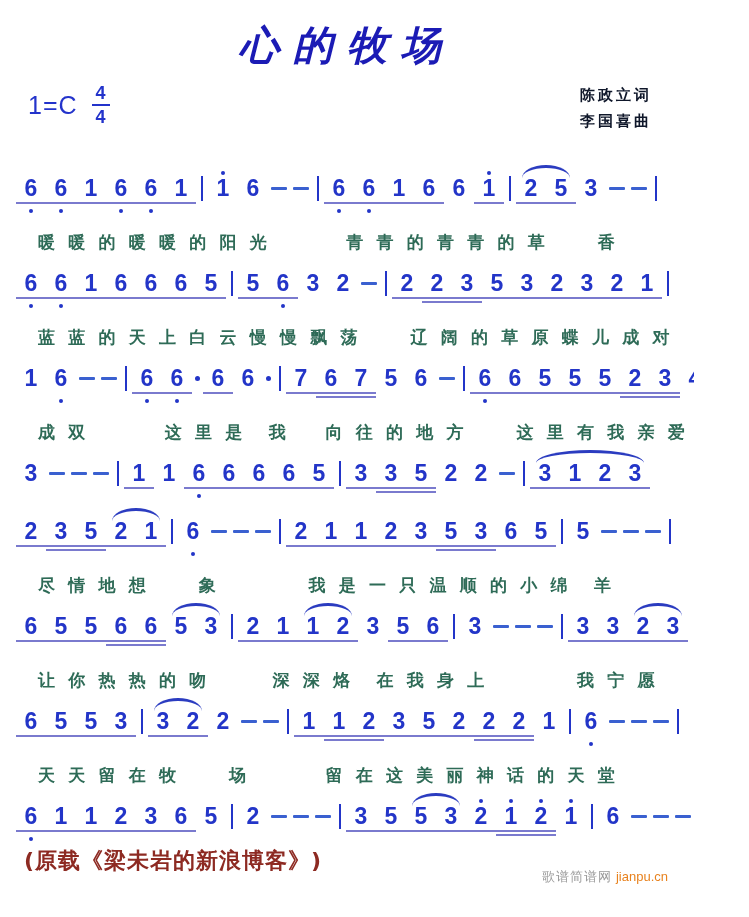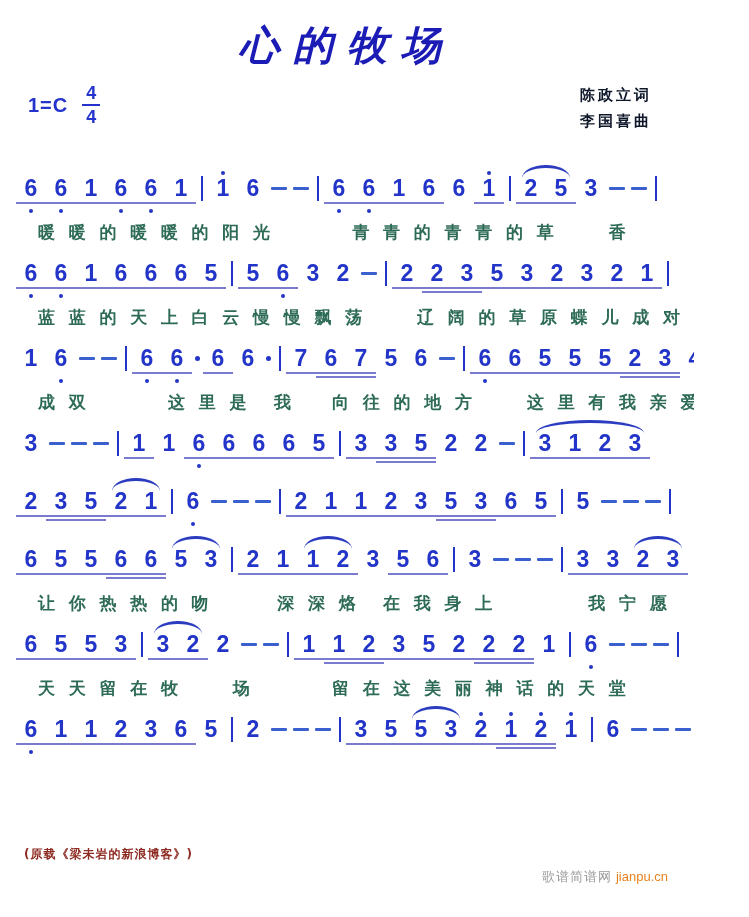--- a/index.html
+++ b/index.html
@@ -2,21 +2,21 @@
 <html><head>
 <meta charset="utf-8">
 <style>
   html,body{margin:0;padding:0;background:#fff;}
   .page{position:relative;width:694px;height:917px;background:#ffffff;overflow:hidden;
         font-family:"Liberation Sans",sans-serif;}
   .title{position:absolute;top:18px;left:0;width:100%;text-align:center;margin:0;
          font-family:"DejaVu Serif",serif;font-style:italic;font-weight:bold;
          font-size:40px;letter-spacing:14px;color:#1b1bb5;}
   .keysig{position:absolute;top:84px;left:28px;display:flex;align-items:center;color:#2333cb;}
-  .keylabel{font-weight:bold;font-size:20px;letter-spacing:1px;}
+  .keylabel{font-weight:normal;font-size:25px;letter-spacing:1px;}
   .timesig{display:inline-flex;flex-direction:column;align-items:center;margin-left:14px;
            font-weight:bold;font-size:18px;line-height:1;color:#2333cb;}
   .timesig .num{padding:0 4px 2px 4px;border-bottom:2px solid #2333cb;}
   .timesig .den{padding-top:2px;}
   .credits{position:absolute;top:82px;right:42px;text-align:left;color:#0f172a;
            font-weight:bold;font-size:15px;line-height:26px;letter-spacing:3px;}
   .score{position:absolute;top:166px;left:16px;width:724px;}
   .score-line{margin-bottom:7px;}
   .note-row{display:flex;align-items:flex-start;}
   .cell{display:flex;flex-direction:column;align-items:center;width:30px;}
@@ -32,24 +32,24 @@
   .octdot{width:4px;height:4px;border-radius:50%;background:#2335c8;}
   .dash{width:16px;height:3px;background:#3a60d0;border-radius:1px;}
   .barline{width:2px;height:25px;background:#2335c8;}
   .dblbar{display:flex;gap:3px;height:25px;align-items:stretch;}
   .dblbar .b1{width:2px;background:#2335c8;}
   .dblbar .b2{width:3px;background:#2335c8;}
   .augdot{width:5px;height:5px;border-radius:50%;background:#2335c8;}
   .slur-group{display:inline-flex;position:relative;}
   .slur-group::before{content:'';position:absolute;top:-1px;left:6px;right:6px;height:10px;
       border-top:3px solid #2b3cc0;border-radius:50% 50% 0 0 / 100% 100% 0 0;}
-  .lyrics-row{margin-top:4px;padding-left:22px;white-space:pre;color:#2e6b57;
-      font-weight:bold;font-size:17px;word-spacing:9px;font-family:Liberation Sans, sans-serif;}
+  .lyrics-row{margin-top:14px;padding-left:22px;white-space:pre;color:#2e6b57;
+      font-weight:bold;font-size:17px;word-spacing:9px;font-family:Liberation Serif, serif;}
   .footer-left{position:absolute;left:24px;top:846px;color:#8d2a22;font-weight:bold;
-      font-size:12px;letter-spacing:1px;font-family:"DejaVu Sans",sans-serif;}
+      font-size:22px;letter-spacing:1px;font-family:"DejaVu Sans",sans-serif;}
   .footer-right{position:absolute;right:26px;top:868px;font-size:13px;}
   .footer-right .sname{color:#9a9a9a;letter-spacing:1px;}
   .footer-right .site-url{color:#e8821e;margin-left:4px;}
 </style>
 </head>
 <body>
 
 <div class="page">
   <h1 class="title">心的牧场</h1>
 
@@ -1114,20 +1114,21 @@
           </span>
           <span class="cell narrow">
             <span class="row-top"></span>
             <span class="row-digit">
               <span class="barline"></span>
             </span>
             <span class="row-ul"></span>
             <span class="row-bot"></span>
           </span>
         </div>
+        <div class="lyrics-row">尽 情 地 想    象       我 是 一 只 温 顺 的 小 绵  羊</div>
       </div>
       <div class="score-line">
         <div class="note-row">
           <span class="cell">
             <span class="row-top"></span>
             <span class="row-digit">6</span>
             <span class="row-ul">
               <span class="ul-line"></span>
             </span>
             <span class="row-bot"></span>

